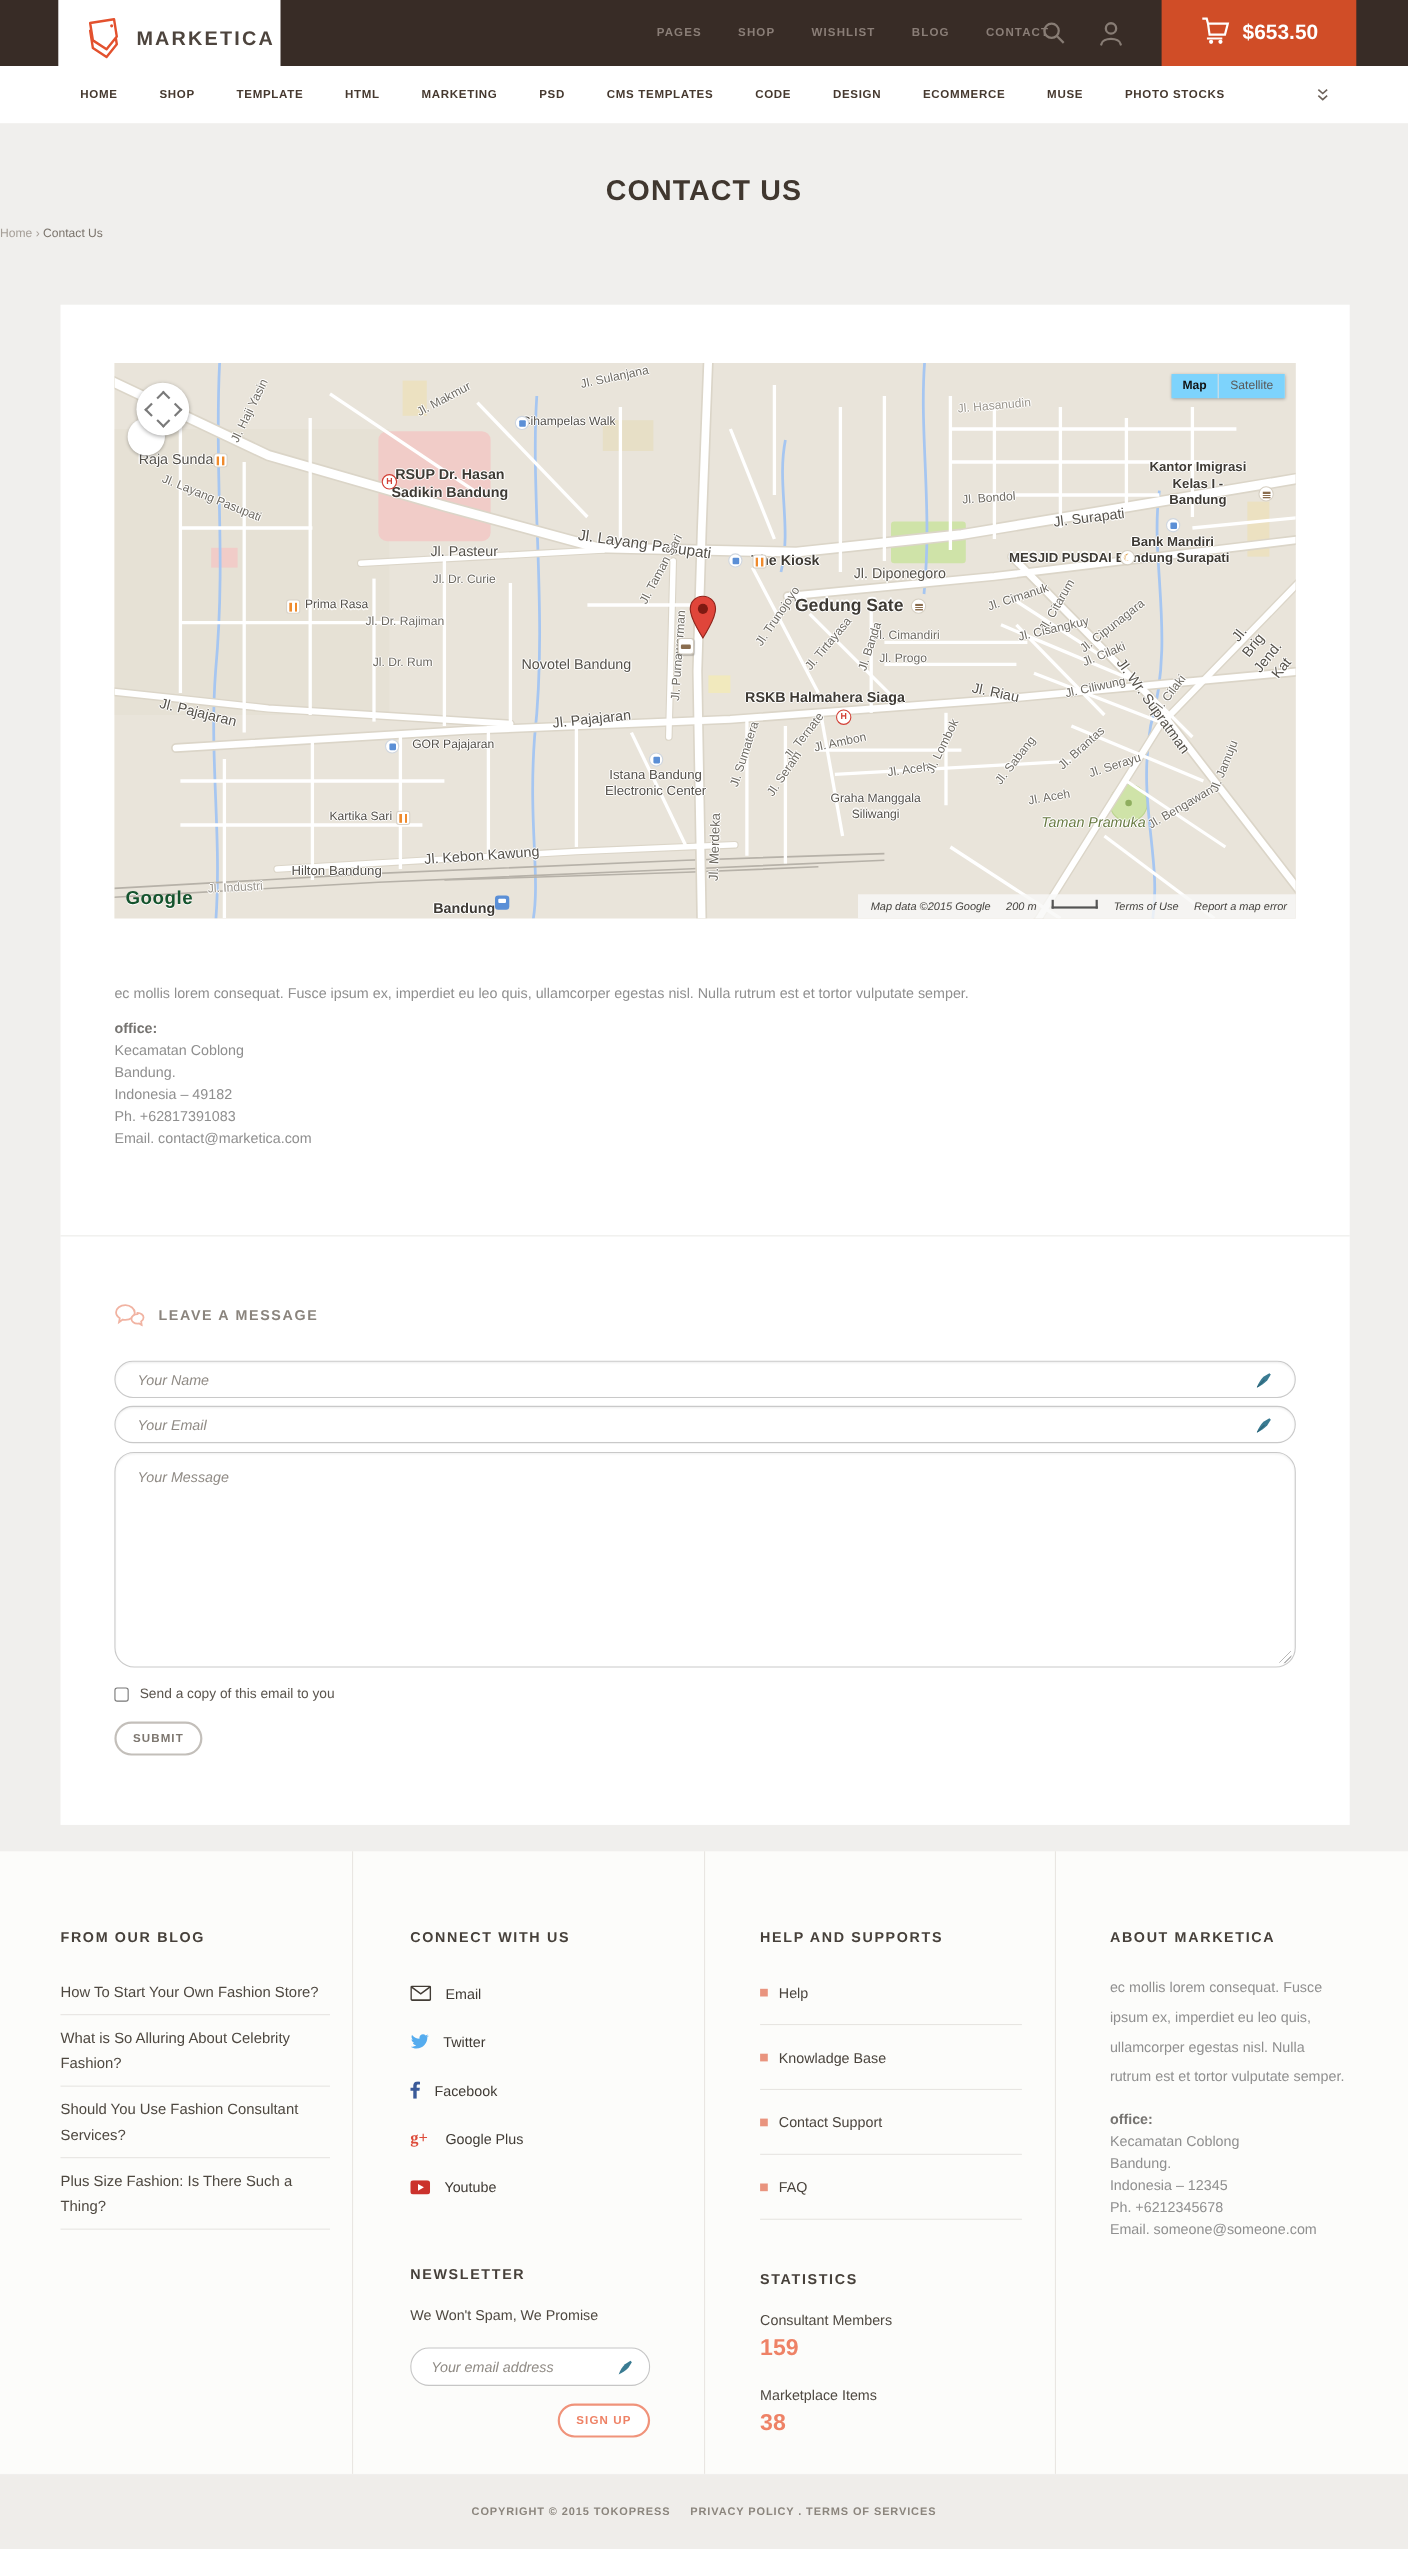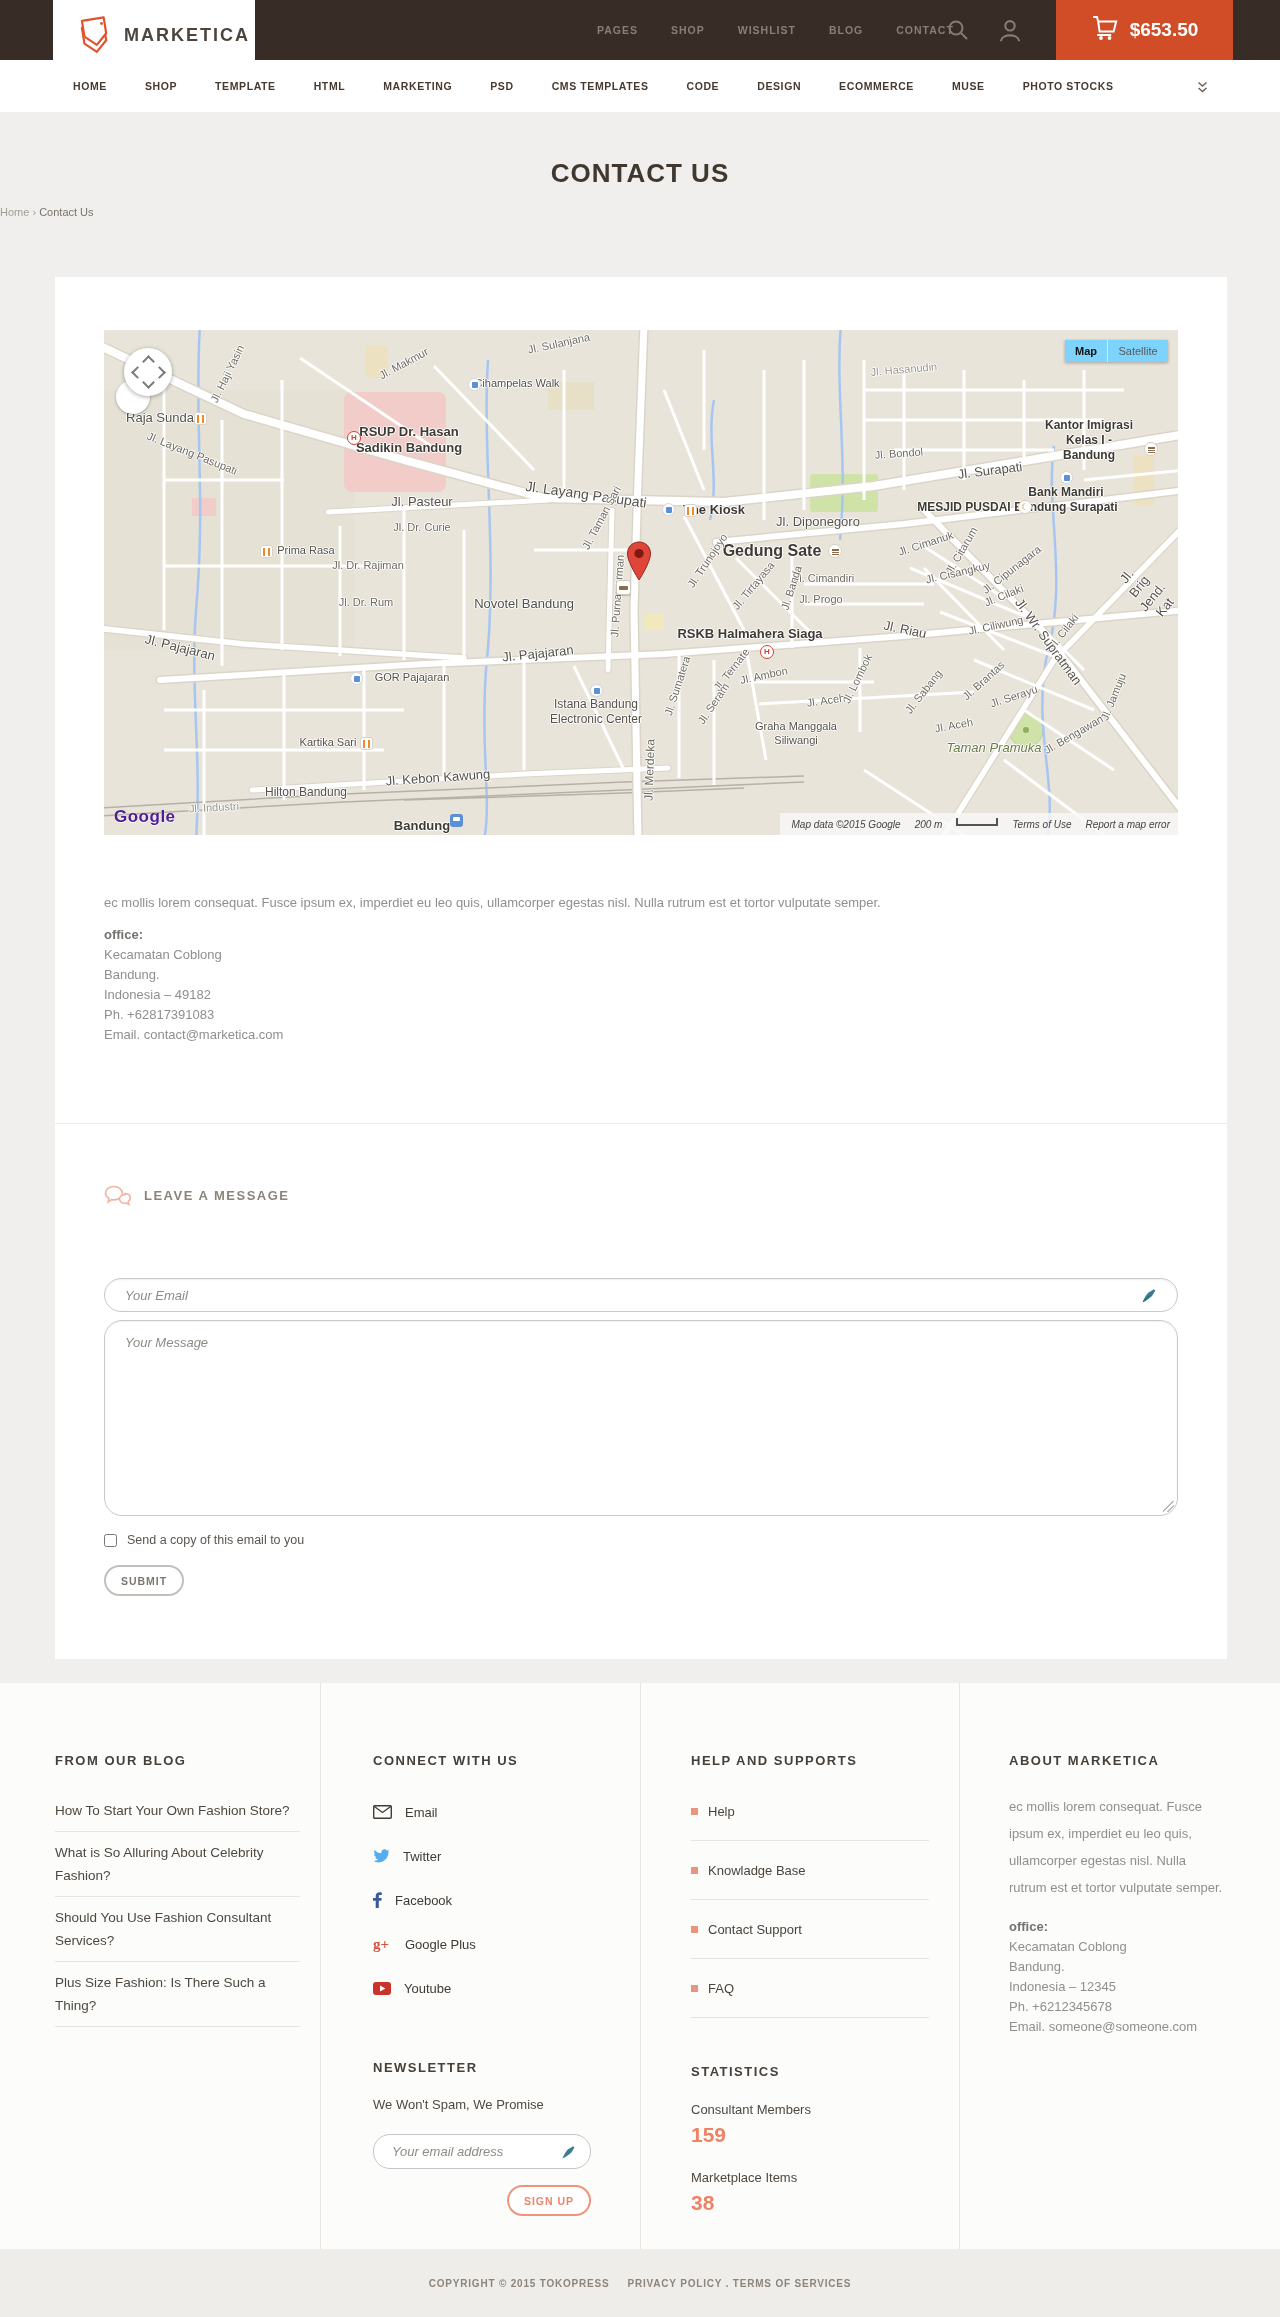--- a/index.html
+++ b/index.html
@@ -50,21 +50,21 @@
   .lodg i{display:block;margin:5px auto 0;width:9px;height:4px;background:#8a6d4f;border-radius:1px;}
   
   #pan-ctrl{position:absolute;left:20px;top:18px;width:48px;height:48px;border-radius:50%;background:#fff;box-shadow:0 1px 4px rgba(0,0,0,.35);z-index:4;cursor:pointer;}
   #pan-ctrl2{position:absolute;left:12px;top:50px;width:34px;height:34px;border-radius:50%;background:#fff;box-shadow:0 1px 3px rgba(0,0,0,.3);z-index:3;cursor:pointer;}
   .chev{position:absolute;width:7px;height:7px;border-top:2px solid #7a7a7a;border-right:2px solid #7a7a7a;}
   #mtype{position:absolute;right:10px;top:10px;display:flex;z-index:4;box-shadow:0 1px 3px rgba(0,0,0,.3);}
   #mtype div{height:22px;background:#7dd3fc;font-size:11px;display:flex;align-items:center;justify-content:center;cursor:pointer;}
   #mtype .map-b{width:42px;font-weight:bold;color:#111;border-right:1px solid #e2e2e2;}
   #mtype .sat-b{width:60px;color:#5a5a5a;}
   #marker{position:absolute;left:522px;top:210px;z-index:4;}
-  #gwm{position:absolute;left:10px;top:477px;font-size:17px;font-weight:bold;color:#4c1d95;letter-spacing:.5px;text-shadow:0 1px 0 #fff;z-index:4;}
+  #gwm{position:absolute;left:10px;top:477px;font-size:17px;font-weight:bold;color:#14532d;letter-spacing:.5px;text-shadow:0 1px 0 #fff;z-index:4;}
   #attrib{position:absolute;right:0;bottom:0;height:22px;background:rgba(248,248,246,.82);display:flex;align-items:center;gap:14px;padding:0 8px 0 12px;z-index:4;font-size:10px;color:#45433f;font-style:italic;}
   #attrib a{color:#45433f;text-decoration:none;}
   #scalebar{width:38px;height:6px;border-left:2px solid #545454;border-right:2px solid #545454;border-bottom:2px solid #545454;margin-top:-4px;}
   
   #intro{position:absolute;left:49px;top:618px;width:1080px;font-size:13px;color:#8f8f8f;}
   #office-block{position:absolute;left:49px;top:648px;font-size:13px;color:#8f8f8f;line-height:20px;}
   #office-block .ol{font-weight:bold;color:#757370;}
   
   #form-head{position:absolute;left:49px;top:908px;display:flex;align-items:center;gap:12px;}
   #form-head span{font-size:13px;font-weight:bold;letter-spacing:1.5px;color:#8a847d;}
@@ -462,20 +462,29 @@
   <div id="card-divider"></div>
 
   <div id="form-head">
     <svg width="28" height="21" viewBox="0 0 28 21">
       <path d="M10,1.5 C5.3,1.5 1.5,4.4 1.5,8 c0,2.2 1.4,4.1 3.4,5.3 L4.2,17 7.6,14.6 c.8.2 1.6.3 2.4.3 4.7,0 8.5,-2.9 8.5,-6.5 S14.7,1.5 10,1.5 Z" fill="#fff" stroke="#f1b3a2" stroke-width="1.6"></path>
       <path d="M21,8.5 c3,0 5.5,1.9 5.5,4.3 0,1.4 -.9,2.7 -2.2,3.5 L24.8,19.5 22.5,18.1 c-.5.1-1,.2-1.5.2 -3,0 -5.5,-1.9 -5.5,-4.3 s2.5,-4.3 5.5,-4.3 Z" fill="#fff" stroke="#f1b3a2" stroke-width="1.6"></path>
     </svg>
     <span>LEAVE A MESSAGE</span>
   </div>
 
+  <div class="pill-input" style="top:960px;">
+    <input type="text" placeholder="Your Name" style="">
+    <span class="pen">
+      <svg width="16" height="16" viewBox="0 0 16 16">
+          <path d="M1.5,14.5 C5.2,12.8 8.4,10.6 11,8 L14.3,2.6 L13,1.3 L7.6,4.6 C5,7.2 2.9,10.6 1.5,14.5 Z" fill="#3a7b92"></path>
+          <path d="M2,14 L8.5,7.5" stroke="#2b6377" stroke-width="1"></path>
+        </svg>
+    </span>
+  </div>
   <div class="pill-input" style="top:1001px;">
     <input type="text" placeholder="Your Email" style="">
     <span class="pen">
       <svg width="16" height="16" viewBox="0 0 16 16">
           <path d="M1.5,14.5 C5.2,12.8 8.4,10.6 11,8 L14.3,2.6 L13,1.3 L7.6,4.6 C5,7.2 2.9,10.6 1.5,14.5 Z" fill="#3a7b92"></path>
           <path d="M2,14 L8.5,7.5" stroke="#2b6377" stroke-width="1"></path>
         </svg>
     </span>
   </div>
   <div id="msg-box">

